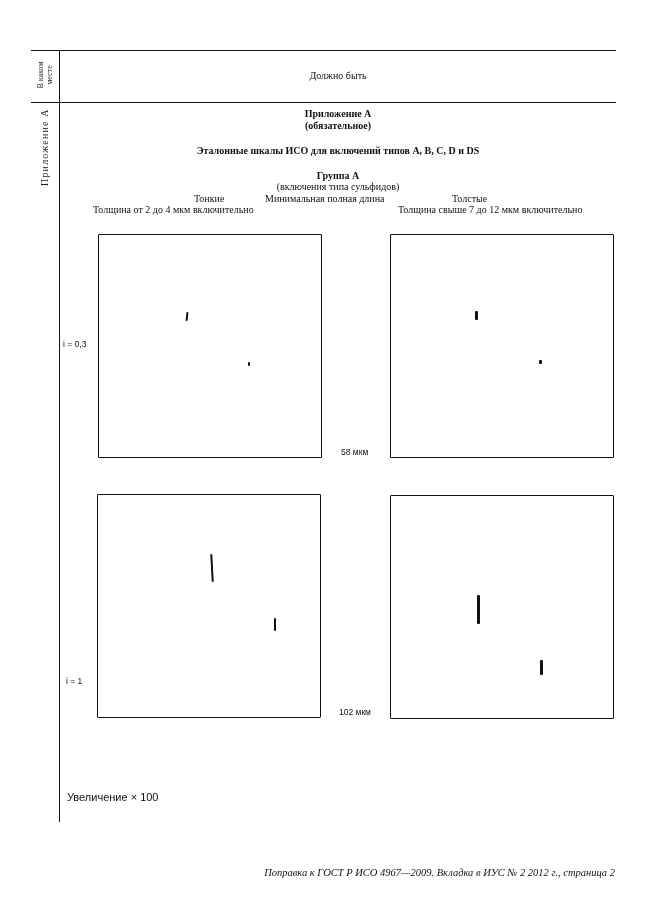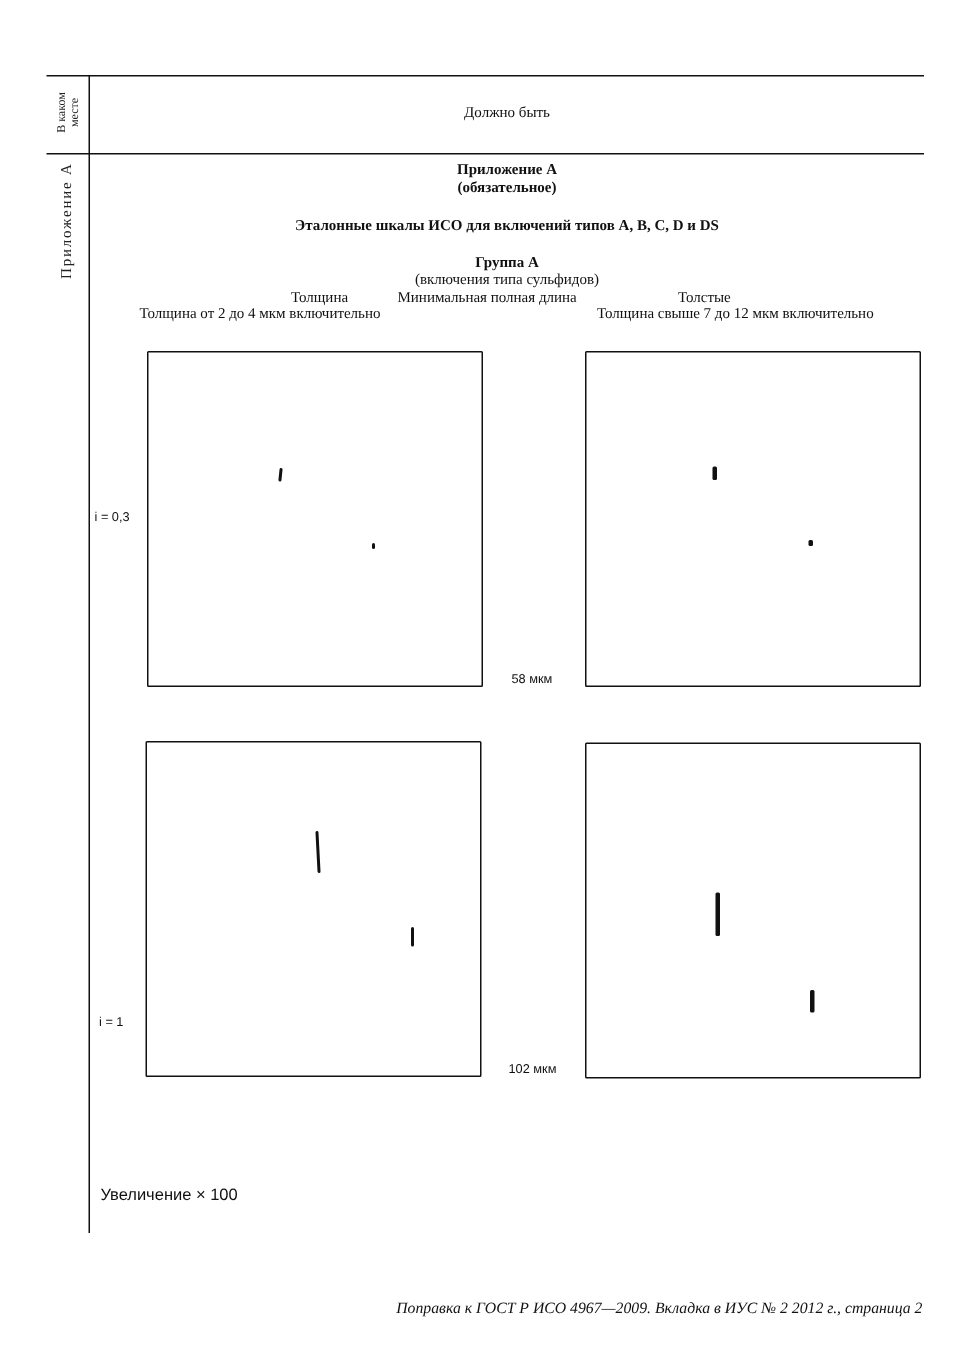--- a/index.html
+++ b/index.html
@@ -32,21 +32,21 @@
 <div class="center-text serif" style="left:60px; width:556px; top:70px; font-size:10px;">Должно быть</div>
 
 <div class="vert" style="left:39px; top:186px; font-size:10px; letter-spacing:1.2px;">Приложение А</div>
 
 <div class="center-text serif" style="left:60px; width:556px; top:108px; font-size:10px; font-weight:bold;">Приложение А</div>
 <div class="center-text serif" style="left:60px; width:556px; top:120px; font-size:10px; font-weight:bold;">(обязательное)</div>
 <div class="center-text serif" style="left:60px; width:556px; top:145px; font-size:10px; font-weight:bold;">Эталонные шкалы ИСО для включений типов А, В, С, D и DS</div>
 <div class="center-text serif" style="left:60px; width:556px; top:170px; font-size:10px; font-weight:bold;">Группа А</div>
 <div class="center-text serif" style="left:60px; width:556px; top:181px; font-size:10px;">(включения типа сульфидов)</div>
 
-<div class="abs serif" style="left:194px; top:193px; font-size:10px; white-space:nowrap;">Толщина</div>
+<div class="abs serif" style="left:194px; top:193px; font-size:10px; white-space:nowrap;">Тонкие</div>
 <div class="abs serif" style="left:265px; top:193px; font-size:10px; white-space:nowrap;">Минимальная полная длина</div>
 <div class="abs serif" style="left:452px; top:193px; font-size:10px; white-space:nowrap;">Толстые</div>
 <div class="abs serif" style="left:93px; top:204px; font-size:10px; white-space:nowrap;">Толщина от 2 до 4 мкм включительно</div>
 <div class="abs serif" style="left:398px; top:204px; font-size:10px; white-space:nowrap;">Толщина свыше 7 до 12 мкм включительно</div>
 
 <div class="lbl" style="left:63px; top:339px; font-style:normal;">i = 0,3</div>
 <div class="frame" style="left:98px; top:234px; width:224px; height:224px;">
   <div class="incl" style="left:87px; top:77px; width:2px; height:9px; transform:rotate(6deg);"></div>
   <div class="incl" style="left:149px; top:127px; width:2px; height:4px;"></div>
 </div>

